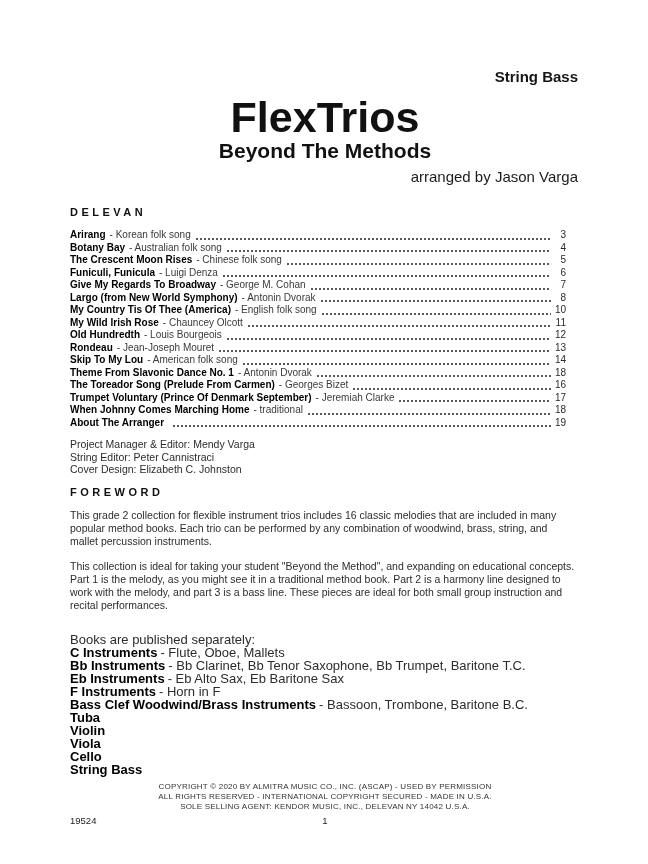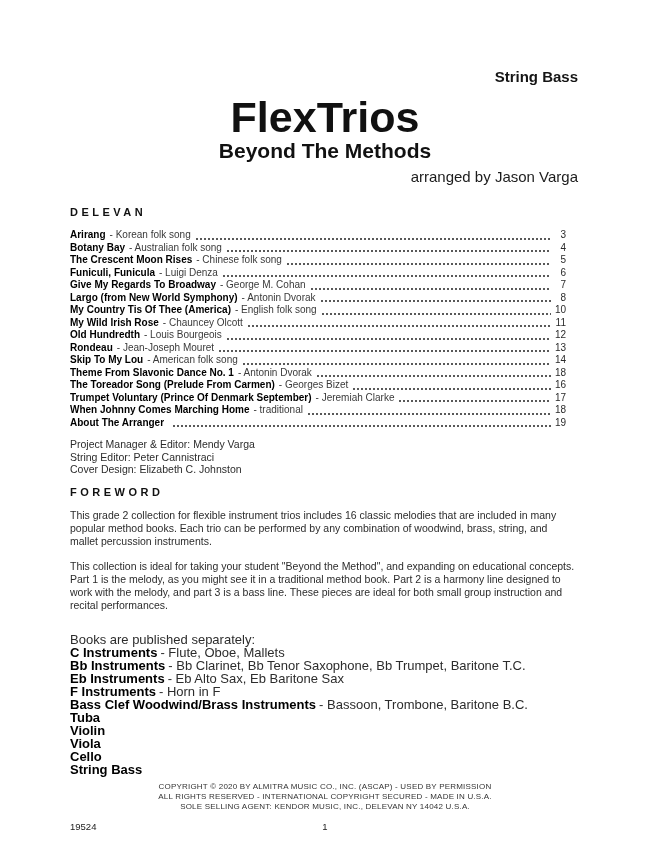--- a/index.html
+++ b/index.html
@@ -35,21 +35,21 @@
   .para { margin-top: 11px; font-size: 10.5px; line-height: 13px; color: #2c2c2c; width: 508px; }
   .para-2 { margin-top: 12px; }
 
   .books { margin-top: 21px; font-size: 13px; line-height: 13px; }
   .books-intro { color: #2c2c2c; }
   .book-item { white-space: nowrap; }
   .book-name { font-weight: bold; color: #000; }
   .book-detail { margin-left: 3px; color: #2c2c2c; }
 
   .footer { margin-top: 6px; text-align: center; font-size: 8px; line-height: 10px; color: #333; letter-spacing: 0.2px; }
-  .bottom-row { display: grid; grid-template-columns: 1fr 1fr 1fr; margin-top: 9px; font-size: 9.5px; color: #222; align-items: center; }
+  .bottom-row { display: grid; grid-template-columns: 1fr 1fr 1fr; margin-top: 3px; font-size: 9.5px; color: #222; align-items: center; }
   .catalog { text-align: left; }
   .pageno { text-align: center; }
 </style>
 </head>
 <body>
 
 <div class="page">
   <div class="content">
 
     <div class="instrument">String Bass</div>

